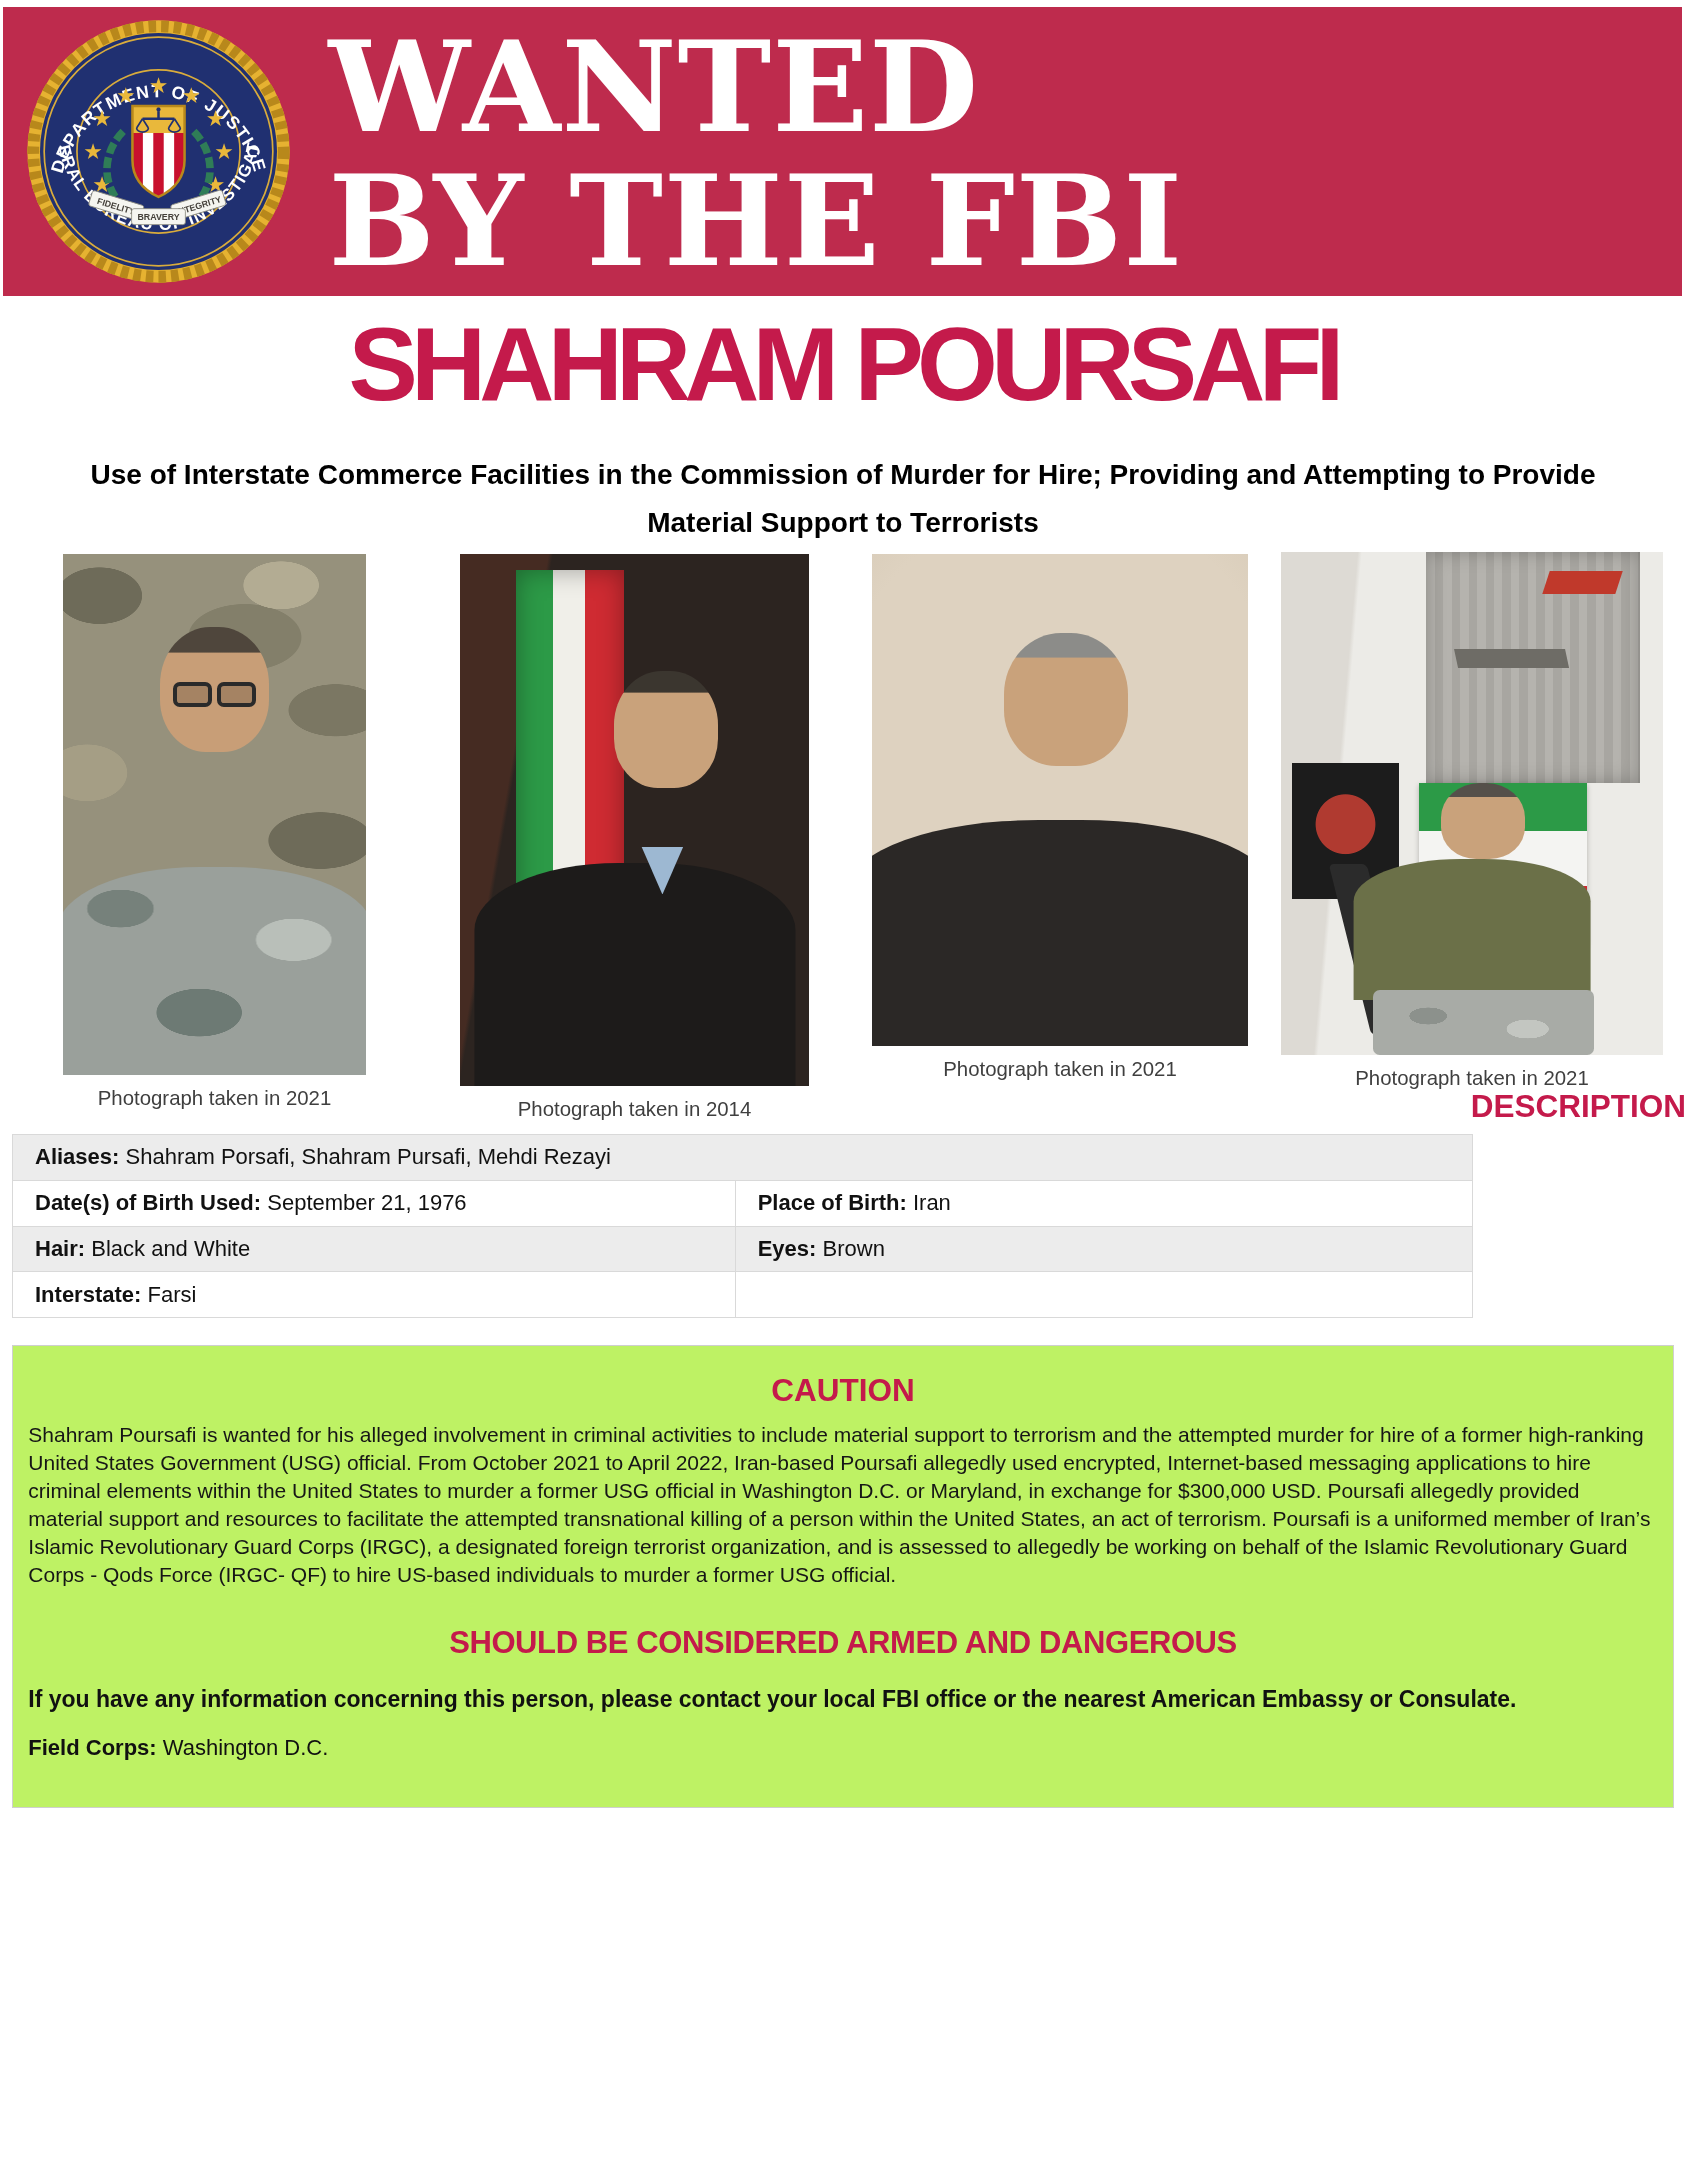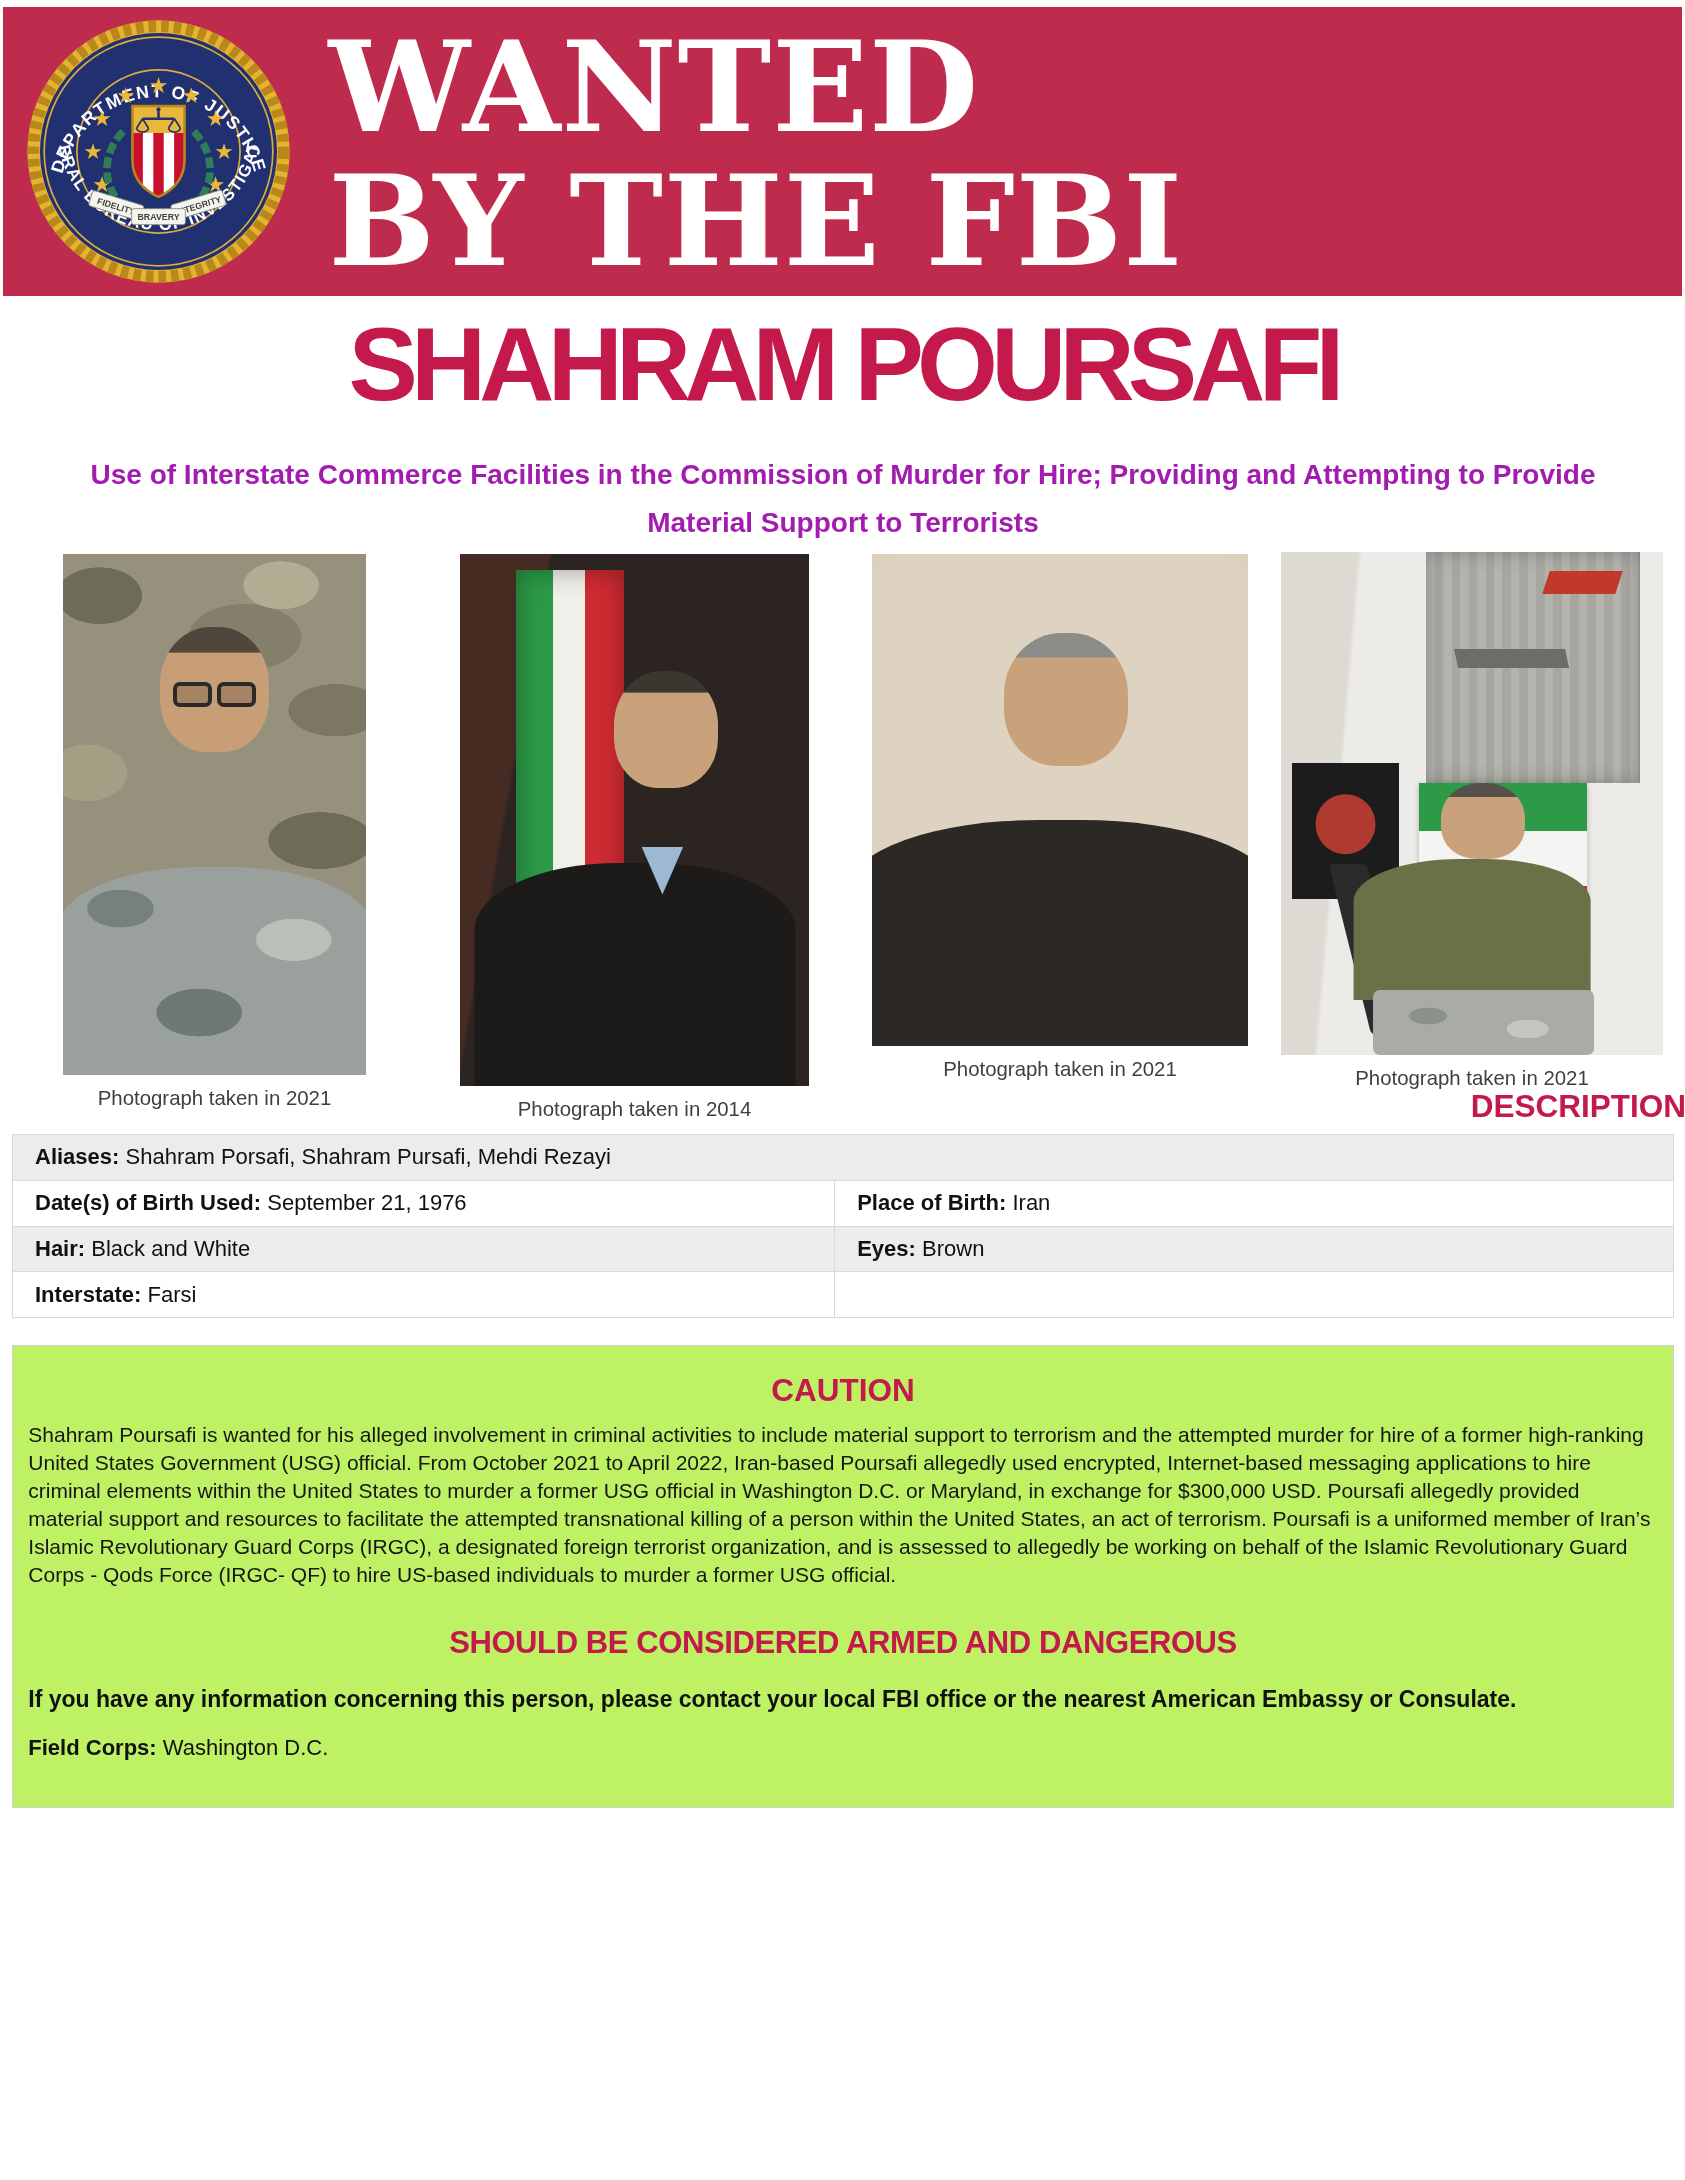--- a/index.html
+++ b/index.html
@@ -10,21 +10,21 @@
   
   .banner{position:absolute;left:3.4px;top:6.8px;width:1679px;height:289px;background:#BE2B4D;}
   .seal-wrap{position:absolute;left:20.4px;top:10.2px;width:269px;height:269px;}
   .banner-text{position:absolute;left:325px;top:13.6px;color:#ffffff;
     font-family:"DejaVu Serif",serif;font-weight:bold;font-size:126px;line-height:134px;
     letter-spacing:0.9px;white-space:nowrap;}
   
   .name{position:absolute;left:0;top:312px;width:100%;text-align:center;
     color:#C41A4B;font-weight:bold;font-size:104px;line-height:104px;letter-spacing:-6.8px;}
   .charges{position:absolute;left:50%;transform:translateX(-50%);top:451px;width:1516px;
-    text-align:center;color:#a21caf;font-weight:bold;font-size:28px;line-height:48px;}
+    text-align:center;color:#000000;font-weight:bold;font-size:28px;line-height:48px;}
   
   .photo-fig{position:absolute;margin:0;}
   .photo{position:relative;width:100%;overflow:hidden;}
   .caption{margin-top:12px;text-align:center;font-size:20.4px;color:#3F3F3F;}
   #f1{left:63px;top:554px;width:303px;}  #p1{height:521px;}
   #f2{left:460px;top:554px;width:349px;} #p2{height:532px;}
   #f3{left:872px;top:554px;width:376px;}#p3{height:492px;}
   #f4{left:1281px;top:552px;width:382px;}#p4{height:503px;}
   
   #p1{background-color:#96917c;background-image:
@@ -74,21 +74,21 @@
   .t4{width:62%;height:28%;background:#6b7048;bottom:11%;}
   .legs4{position:absolute;bottom:0;left:24%;width:58%;height:13%;border-radius:6.8px;
     background-color:#a8aba6;background-image:
     radial-gradient(ellipse 34px 15.3px at 25% 40%,#8c918c 0 55%,transparent 56%),
     radial-gradient(ellipse 38px 17px at 70% 60%,#c3c6c1 0 55%,transparent 56%);}
   .chair4{position:absolute;bottom:4%;left:18%;width:10%;height:34%;background:#2b2b2b;transform:skewX(14deg);border-radius:5.1px;}
   
   .section-heading{position:absolute;left:0;width:100%;text-align:right;
     color:#C41A4B;font-weight:bold;font-size:31.5px;}
   #desc-heading{top:1088px;}
-  .desc-table{position:absolute;left:12px;top:1134px;width:1662px;border-collapse:collapse;
+  .desc-table{position:absolute;left:12px;top:1134px;width:1461px;border-collapse:collapse;
     font-size:22px;color:#111111;border:0.9px solid #c9c9c9;}
   .desc-table td{border:0.9px solid #d9d9d9;padding:9.4px 8.5px 9.4px 22px;height:22px;}
   .desc-table tr:nth-child(odd) td{background:#ececec;}
   .desc-table tr:nth-child(even) td{background:#ffffff;}
   .desc-table td.c0{width:49.5%;}
   
   .caution-box{position:absolute;left:12px;top:1345px;width:1662px;height:463px;
     border:1.7px solid #cfcfcf;box-sizing:border-box;background:#bef264;}
   .caution-heading{margin-top:25.6px;text-align:center;color:#C41A4B;font-weight:bold;font-size:31.5px;}
   .caution-body{margin:12px 15.3px 0 15.3px;font-size:21px;line-height:28px;color:#161616;}

